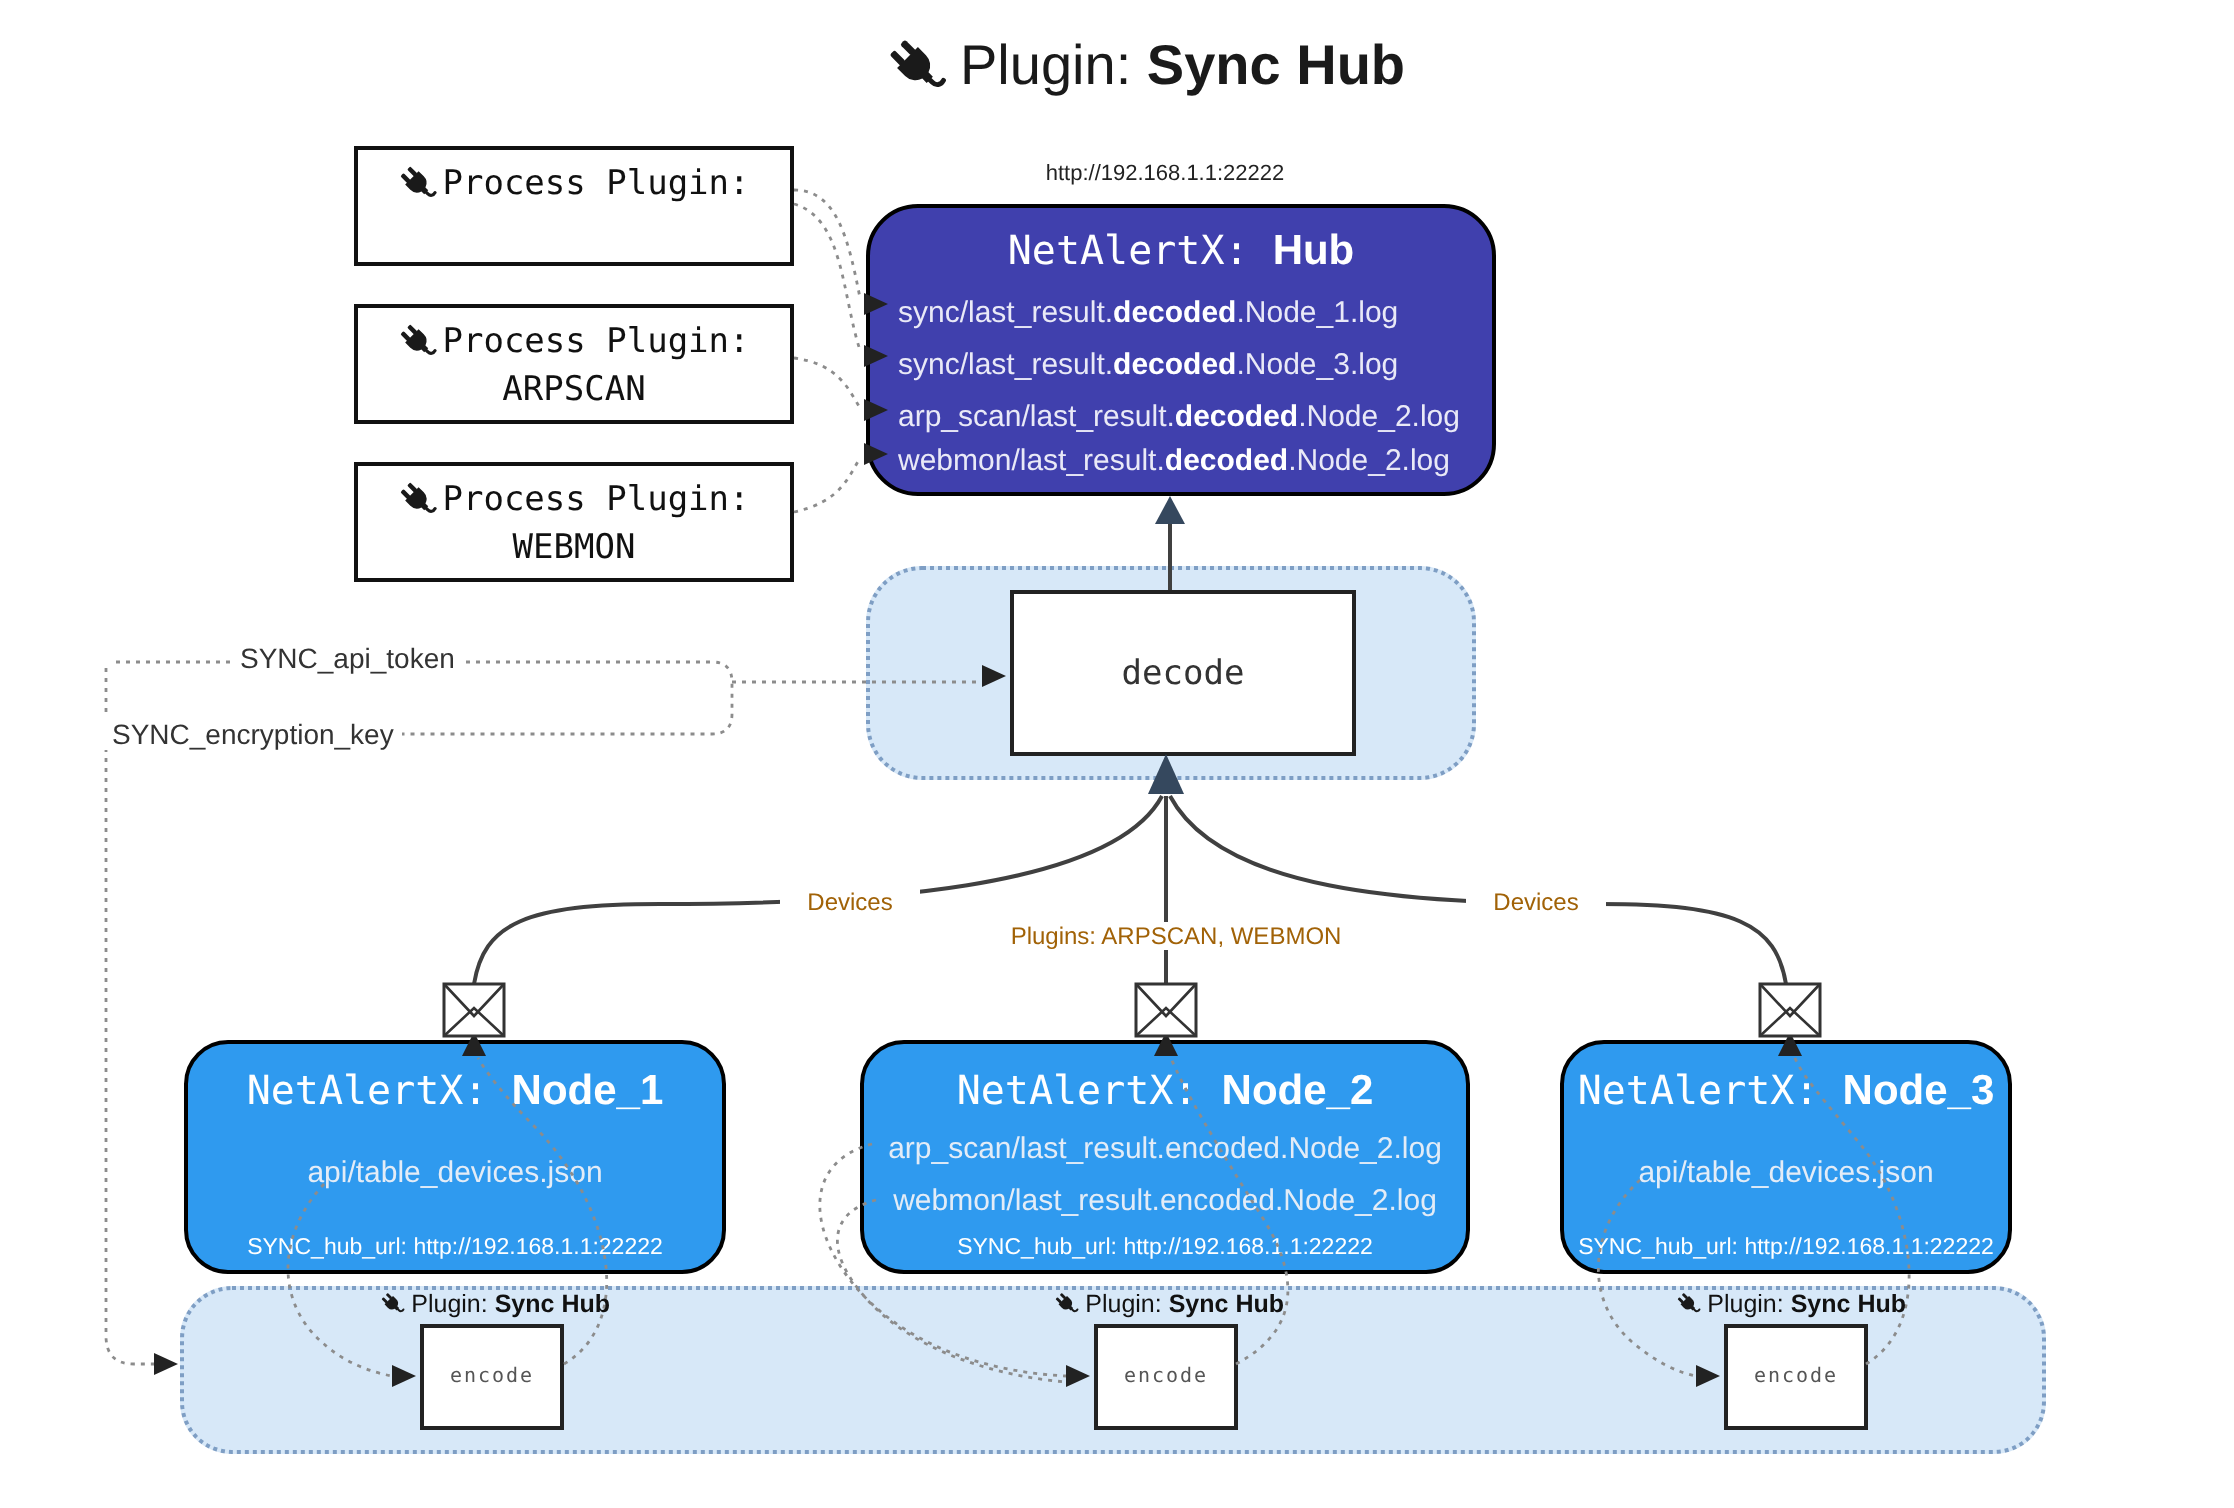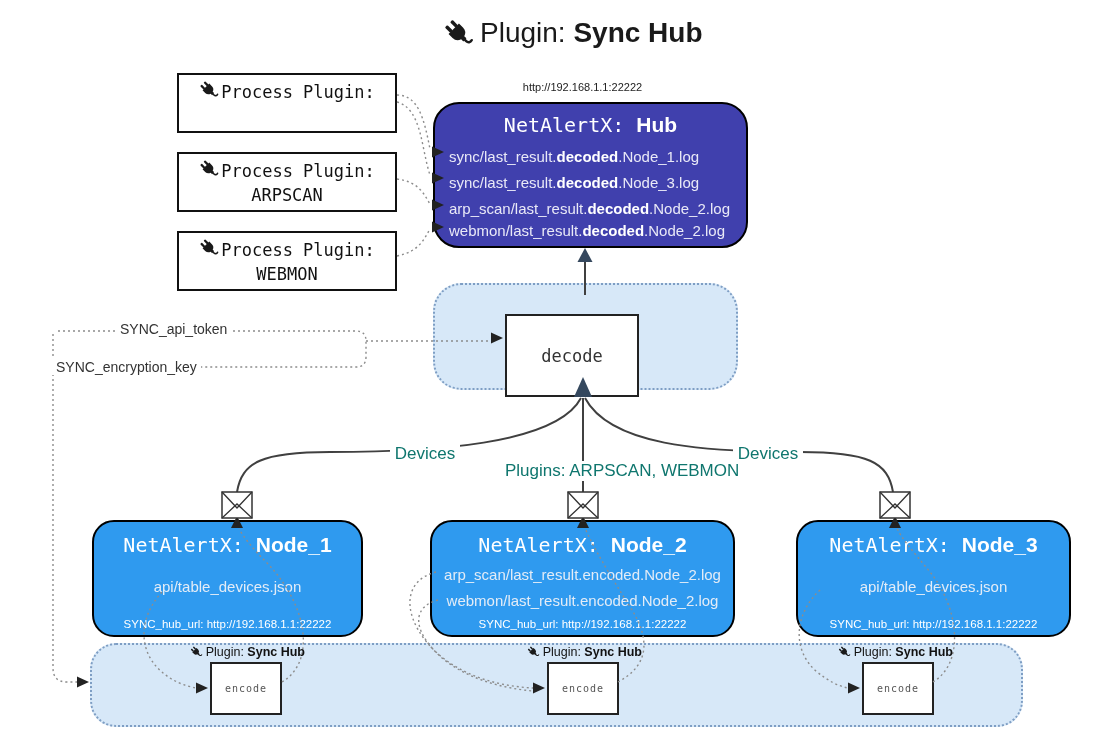--- a/index.html
+++ b/index.html
@@ -19,34 +19,34 @@
   .hub-title{text-align:center;font-family:"DejaVu Sans Mono",monospace;font-size:20px;color:#fff;
              line-height:26px;height:26px;}
   .hub-title b{font-family:"Liberation Sans",sans-serif;font-size:21px;}
   .hub-log{font-size:15px;color:#e9e9f7;line-height:22px;white-space:nowrap;padding-left:14px;}
   .hub-log b{color:#fff;}
   .m8{margin-top:8px;} .m4{margin-top:4px;}
 
   
   .proc-box{width:220px;height:60px;background:#fff;border:2px solid #111;box-sizing:border-box;
             font-family:"DejaVu Sans Mono",monospace;font-size:17px;color:#111;padding-top:5px;}
-  .proc-row1{display:flex;align-items:flex-start;gap:2px;justify-content:center;line-height:24px;}
+  .proc-row1{display:flex;align-items:center;gap:2px;justify-content:center;line-height:24px;}
   .proc-row2{text-align:center;line-height:24px;}
 
   
   .band{background:var(--band-fill,#d7e8f8);border:2px dotted var(--band-border,#7e9ec4);
         border-radius:28px;box-sizing:border-box;}
   .white-box{background:#fff;border:2px solid #222;box-sizing:border-box;display:flex;
              align-items:center;justify-content:center;}
   .decode-box{font-family:"DejaVu Sans Mono",monospace;font-size:17px;color:#333;}
   .encode-box{font-family:"DejaVu Sans Mono",monospace;font-size:10px;color:#555;letter-spacing:1px;}
 
   
   .cfg-label{background:#fff;padding:0 4px;font-size:14px;color:#333;white-space:nowrap;}
-  .edge-label{background:#fff;padding:0 3px;font-size:17px;color:#0f766e;text-align:center;white-space:nowrap;}
+  .edge-label{background:#fff;padding:0 3px;font-size:12px;color:#a16207;text-align:center;white-space:nowrap;}
   .sync-label{display:flex;align-items:center;justify-content:center;gap:3px;font-size:12.5px;color:#111;white-space:nowrap;}
   .sync-label b{font-weight:bold;}
 
   
   .node-box{height:117px;background:var(--node-fill,#2f9aef);border:2px solid #000;border-radius:22px;
             box-sizing:border-box;padding-top:10px;position:absolute;}
   .node-title{text-align:center;font-family:"DejaVu Sans Mono",monospace;font-size:20px;color:#fff;
               line-height:26px;height:26px;white-space:nowrap;}
   .node-title b{font-family:"Liberation Sans",sans-serif;font-size:21px;}
   .node-file{text-align:center;font-size:15px;color:#e3ecf7;line-height:26px;white-space:nowrap;}
@@ -128,21 +128,21 @@
             <path d="M6.3 6.8h11.4v4.4a5.7 5.7 0 0 1-4 5.4V19h-3.4v-2.4a5.7 5.7 0 0 1-4-5.4z"></path>
             <path d="M12 18.8v1.6c0 2 1.6 3.1 3.6 2.5" fill="none" stroke="currentColor" stroke-width="1.9" stroke-linecap="round"></path>
           </g>
         </svg>
       <span>Process Plugin:</span>
     </div>
     <div class="proc-row2">WEBMON</div>
   </div>
 
   <div class="abs band z1" style="left:433px;top:283px;width:305px;height:107px;"></div>
-  <div class="abs white-box decode-box z1" style="left:505px;top:295px;width:134px;height:83px;margin-top:19px;">
+  <div class="abs white-box decode-box z1" style="left:505px;top:295px;width:173px;height:83px;">
     <span>decode</span>
   </div>
 
   <div class="abs cfg-label z10" style="left:116px;top:321px;">SYNC_api_token</div>
   <div class="abs cfg-label z10" style="left:52px;top:359px;">SYNC_encryption_key</div>
 
   <div class="abs edge-label z10" style="left:390px;top:444px;width:64px;">Devices</div>
   <div class="abs edge-label z10" style="left:733px;top:444px;width:64px;">Devices</div>
   <div class="abs edge-label z10" style="left:502px;top:461px;width:166px;">Plugins: ARPSCAN, WEBMON</div>
 
@@ -152,21 +152,21 @@
     <div class="node-hub-url">SYNC_hub_url: http://192.168.1.1:22222</div>
   </div>
 
   <div class="node-box z1" style="left:430px;top:520px;width:305px;">
     <div class="node-title"><span>NetAlertX: </span><b>Node_2</b></div>
     <div class="node-file" style="margin-top:4px;">arp_scan/last_result.encoded.Node_2.log</div>
     <div class="node-file">webmon/last_result.encoded.Node_2.log</div>
     <div class="node-hub-url">SYNC_hub_url: http://192.168.1.1:22222</div>
   </div>
 
-  <div class="node-box z1" style="left:796px;top:520px;width:275px;">
+  <div class="node-box z1" style="left:780px;top:520px;width:226px;">
     <div class="node-title"><span>NetAlertX: </span><b>Node_3</b></div>
     <div class="node-file" style="margin-top:16px;">api/table_devices.json</div>
     <div class="node-hub-url">SYNC_hub_url: http://192.168.1.1:22222</div>
   </div>
 
   <div class="abs band z1" style="left:90px;top:643px;width:933px;height:84px;border-radius:26px;"></div>
 
   <div class="abs sync-label z10" style="left:190px;top:645px;width:115px;">
     <svg class="plug-svg" width="14" height="14" viewBox="0 0 24 24">
         <g transform="rotate(-45 12 12)">

